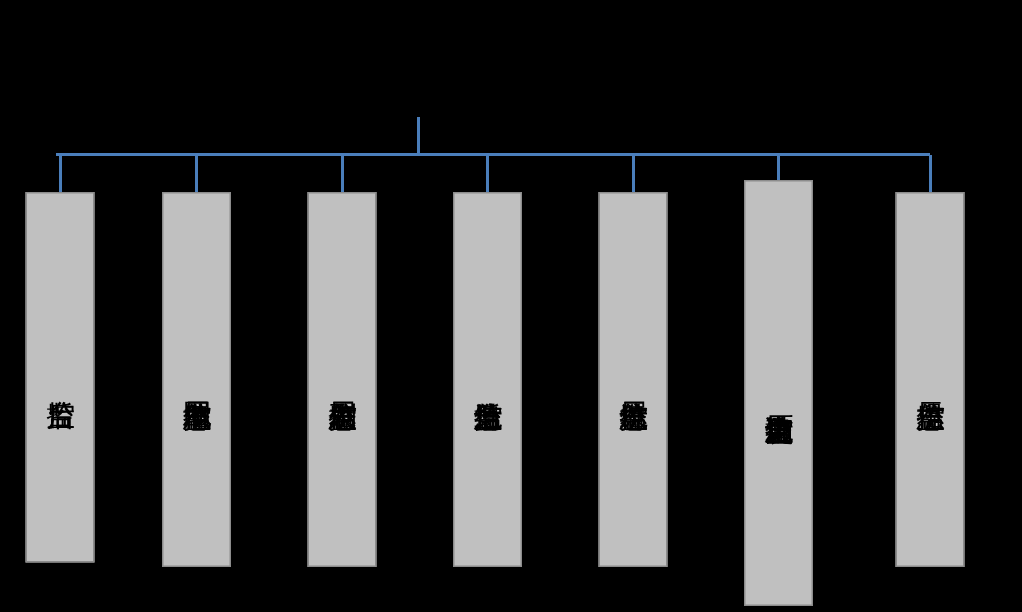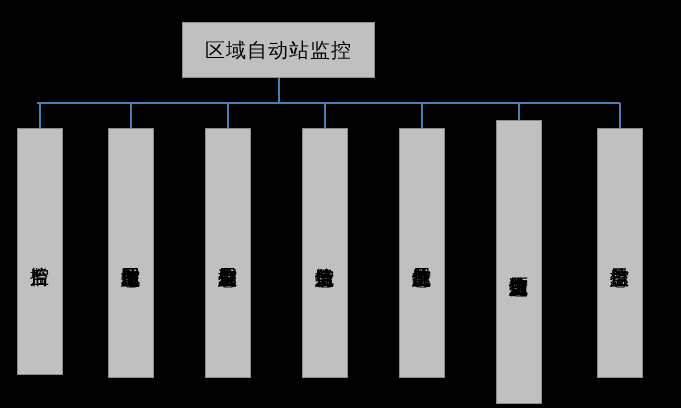--- a/index.html
+++ b/index.html
@@ -68,23 +68,20 @@
         <line x1="40" y1="103" x2="40" y2="128"></line>
         <line x1="131" y1="103" x2="131" y2="128"></line>
         <line x1="228" y1="103" x2="228" y2="128"></line>
         <line x1="325" y1="103" x2="325" y2="128"></line>
         <line x1="422" y1="103" x2="422" y2="128"></line>
         <line x1="519" y1="103" x2="519" y2="120"></line>
         <line x1="620" y1="103" x2="620" y2="128"></line>
       </g>
   </svg>
 
-  <div class="node node-root" style="left: 182px; top: 22px; width: 193px; height: 56px;">
-    <span class="node-label">区域自动站监控</span>
-  </div>
 
   <div class="node node-child" style="left: 17px; top: 128px; width: 46px; height: 247px;">
     <span class="node-label">后台监控</span>
   </div>
 
   <div class="node node-child" style="left: 108px; top: 128px; width: 46px; height: 250px;">
     <span class="node-label">监控信息地图展示</span>
   </div>
 
   <div class="node node-child" style="left: 205px; top: 128px; width: 46px; height: 250px;">

